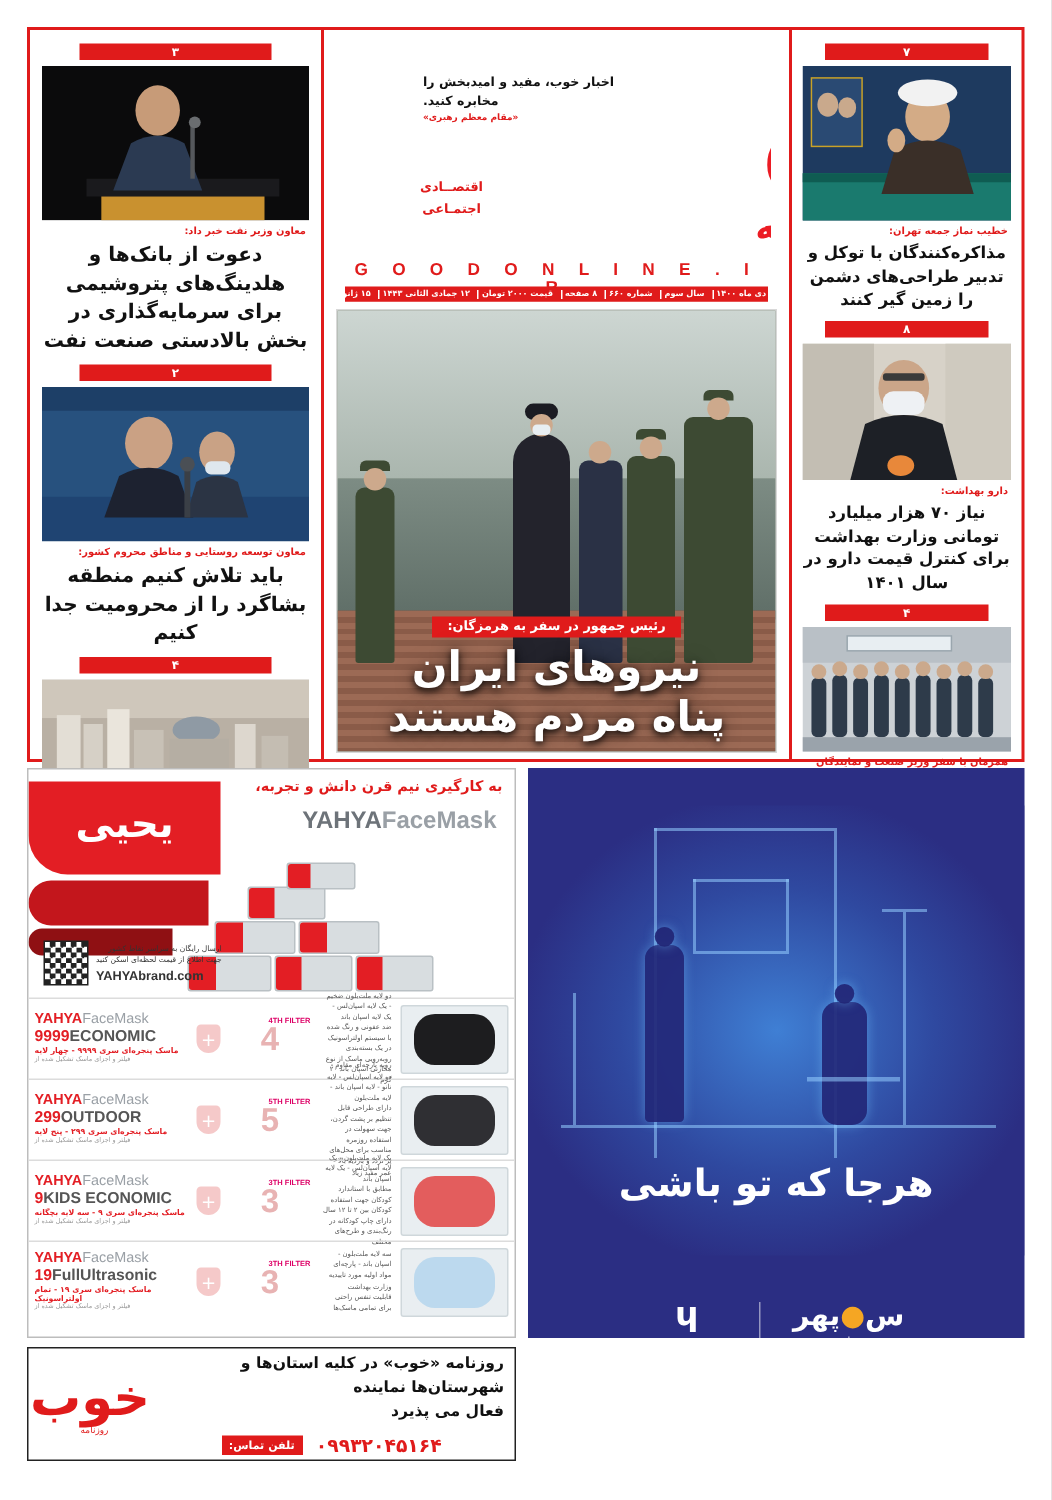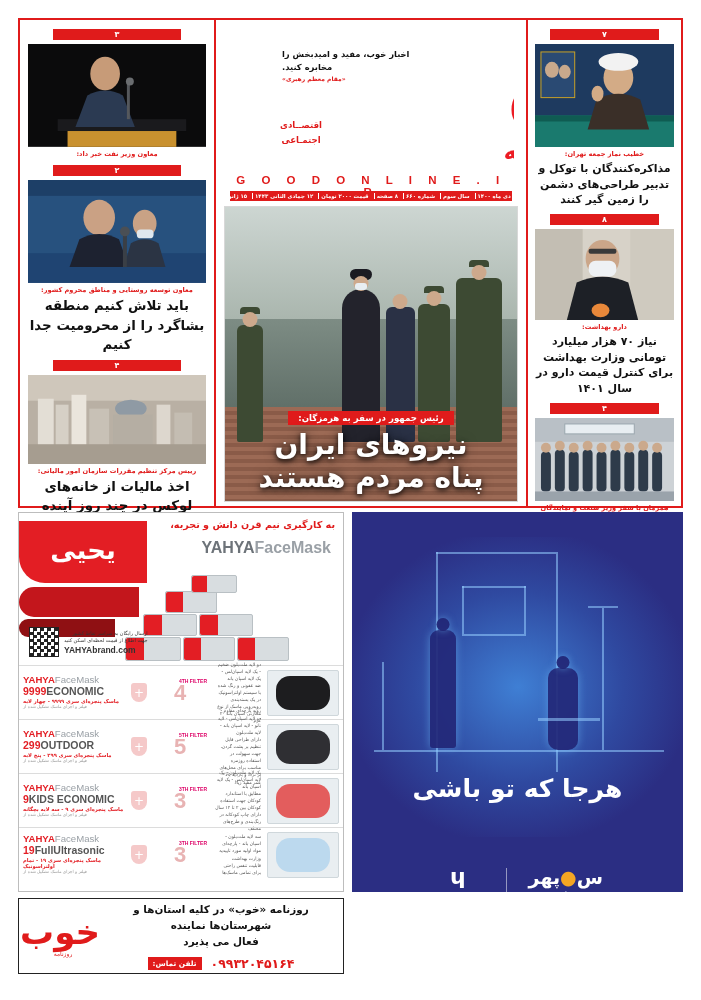--- a/index.html
+++ b/index.html
@@ -28,21 +28,21 @@
   
   .pagenum{
     height:11px; background:#e01b1b; color:#fff; font-size:8px; font-weight:bold;
     display:flex; align-items:center; justify-content:center; letter-spacing:1px;
     margin:3px auto 4px; width:72%;
   }
   .col-right .pagenum{ width:78%; }
 
   .thumb{ width:100%; display:block; border:0; }
   .kicker{
-    color:#e01b1b; font-size:6.6px; font-weight:bold; text-align:center;
+    color:#e01b1b; font-size:6.6px; font-weight:bold; text-align:right;
     line-height:1.35; margin:3px 2px 2px; letter-spacing:-.1px;
   }
   .hl{
     color:#111; text-align:center; font-weight:bold; line-height:1.42;
     letter-spacing:-.2px;
   }
   .col-left .hl{ font-size:13.4px; }
   .col-right .hl{ font-size:11px; }
   .block{ margin-bottom:6px; }
 
@@ -198,21 +198,21 @@
   .bk-div{ width:1px; height:28px; background:rgba(255,255,255,.5); }
   .bk-saderat{ font-size:22px; font-weight:bold; color:#fff; font-family:"DejaVu Sans",sans-serif; }
 
   
   .strip{
     position:absolute; left:18px; top:898px; width:326px; height:76px;
     border:1px solid #222; background:#fff; padding:5px 7px;
     display:flex; align-items:center; gap:6px;
   }
   .strip-txt{ flex:1 1 auto; text-align:center; }
-  .strip-l1{ font-size:10.4px; font-weight:bold; color:#111; line-height:1.55; }
+  .strip-l1{ font-size:10.4px; font-weight:bold; color:#111; line-height:1.55;text-align:right; }
   .strip-row{ display:flex; align-items:center; justify-content:center;
     gap:9px; margin-top:7px; }
   .strip-tel{ background:#e01b1b; color:#fff; font-size:7.4px; font-weight:bold;
     padding:2px 5px; }
   .strip-num{ font-size:12.5px; font-weight:bold; color:#e01b1b; letter-spacing:.5px; }
   .strip-logo{ flex:0 0 auto; width:74px; text-align:center; }
   .strip-logo-k{ font-size:34px; font-weight:bold; color:#e01b1b; line-height:1; }
   .strip-logo-s{ font-size:6px; color:#e01b1b; margin-top:1px; }
 </style>
 </head>
@@ -229,20 +229,21 @@
         <svg class="thumb" viewBox="0 0 180 104">
           <rect width="180" height="104" fill="#0b0b0c"></rect>
           <rect x="40" y="86" width="110" height="18" fill="#c9912f"></rect>
           <rect x="30" y="76" width="130" height="12" fill="#1a1a1d"></rect>
           <ellipse cx="78" cy="30" rx="15" ry="17" fill="#c79b78"></ellipse>
           <path d="M60 52 q18 -10 36 0 l12 32 h-60z" fill="#2b3a52"></path>
           <rect x="100" y="40" width="3" height="36" fill="#55585c"></rect>
           <circle cx="103" cy="38" r="4" fill="#6a6d70"></circle>
         </svg>
         <div class="kicker">معاون وزیر نفت خبر داد:</div>
+        <div class="hl">دعوت از بانک‌ها و هلدینگ‌های پتروشیمی برای سرمایه‌گذاری در بخش بالادستی صنعت نفت</div>
       </div>
 
       <div class="block">
         <div class="pagenum">۲</div>
         <svg class="thumb" viewBox="0 0 180 104">
           <rect width="180" height="104" fill="#27517e"></rect>
           <rect y="0" width="180" height="16" fill="#1d3f67"></rect>
           <rect x="0" y="74" width="180" height="30" fill="#1f4472"></rect>
           <ellipse cx="72" cy="38" rx="16" ry="18" fill="#caa184"></ellipse>
           <path d="M52 60 q20 -11 40 0 l10 28 h-60z" fill="#1d2230"></path>

